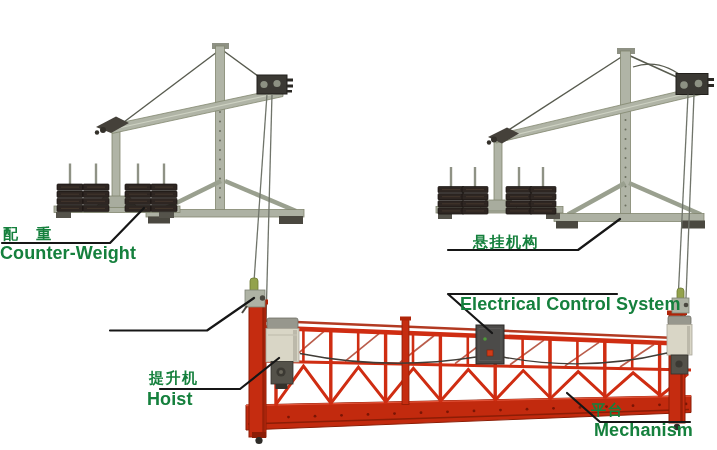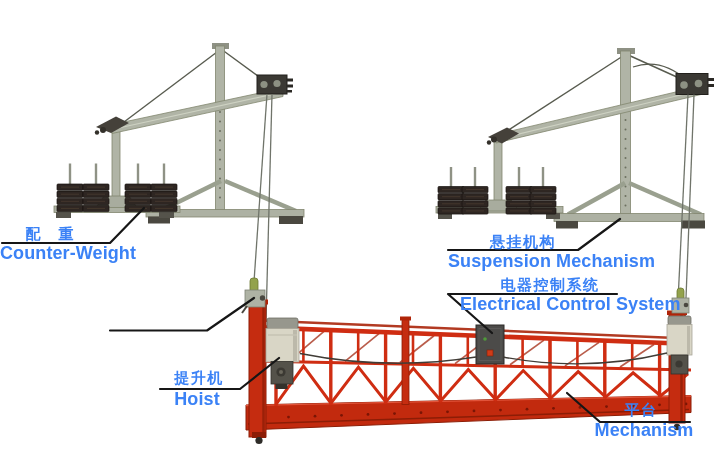--- a/index.html
+++ b/index.html
@@ -1,19 +1,19 @@
 <!DOCTYPE html>
 <html style="--platform_red: #cf2d12; --platform_red_dark: #8c1d06; --steel_gray: #b0b4a6; --steel_gray_dark: #82866f; --counterweight_dark: #2e2622; --hoist_cream: #d9d6c6; --control_box_gray: #4c4b49; --leader_line_black: #161616; --background: #ffffff;"><head>
 <meta charset="utf-8">
 <style>
   html,body{margin:0;padding:0;background:#fff;}
   .canvas{position:relative;width:717px;height:450px;background:var(--background,#fff);
           font-family:"Liberation Sans","DejaVu Sans",sans-serif;overflow:hidden;}
   .canvas svg{position:absolute;left:0;top:0;}
-  .lbl{position:absolute;text-align:center;color:#3b82f6;line-height:1.05;white-space:nowrap;}
+  .lbl{position:absolute;color:#15803d;line-height:1.05;white-space:nowrap;}
   .zh{font-weight:700;font-size:15px;letter-spacing:1.5px;}
   .zh-wide{letter-spacing:7px;}
   .en{font-weight:600;font-size:18px;letter-spacing:0.1px;}
   .leader path{stroke:var(--leader_line_black,#161616);stroke-width:2.2;fill:none;
                stroke-linecap:round;stroke-linejoin:round;}
   .fs{fill:var(--steel_gray,#b0b4a6);stroke:var(--steel_gray_dark,#82866f);stroke-width:0.8;}
 </style>
 </head>
 <body>
 
@@ -302,20 +302,18 @@
 </svg>
 
   <div class="lbl zh zh-wide" style="left:3px;top:226px;width:100px">配 重</div>
   <div class="lbl en" style="left:0px;top:244px;width:116px">Counter-Weight</div>
 
 
   <div class="lbl en" style="left:147px;top:390px;width:100px">Hoist</div>
   <div class="lbl zh" style="left:149px;top:370px;width:100px">提升机</div>
 
   <div class="lbl zh" style="left:473px;top:234px;width:100px">悬挂机构</div>
-  <div class="lbl en" style="left:448px;top:252px;width:194px">Suspension Mechanism</div>
-
-  <div class="lbl zh" style="left:500px;top:277px;width:100px">电器控制系统</div>
+
   <div class="lbl en" style="left:460px;top:295px;width:194px">Electrical Control System</div>
 
   <div class="lbl zh" style="left:591px;top:402px;width:100px">平台</div>
   <div class="lbl en" style="left:594px;top:421px;width:100px">Mechanism</div>
 </div>
 
 </body></html>

